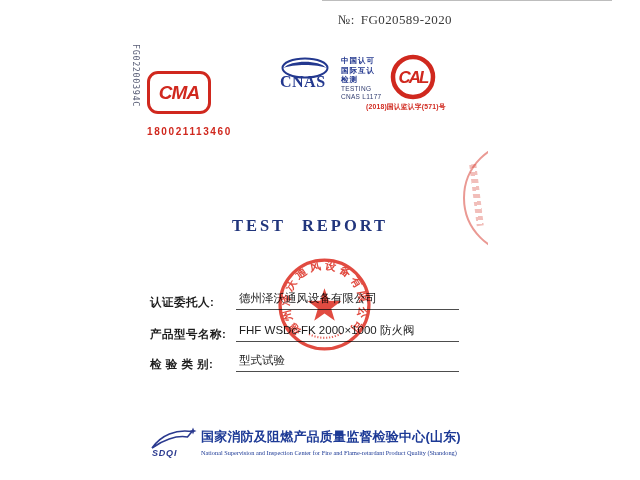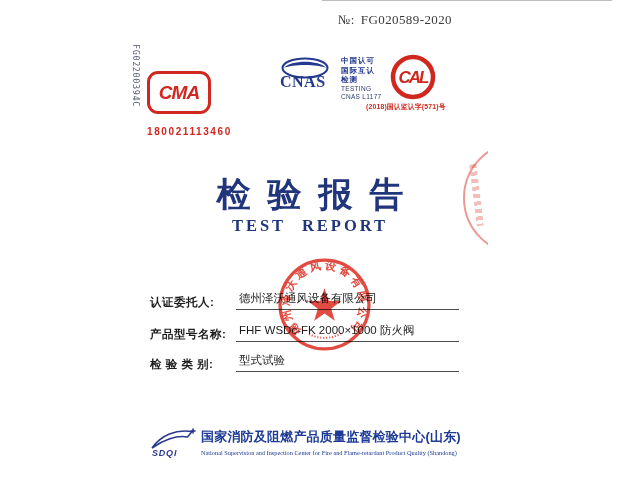--- a/index.html
+++ b/index.html
@@ -132,21 +132,20 @@
     <div class="accred-en">TESTING</div>
     <div class="accred-en">CNAS L1177</div>
   </div>
 
   <svg class="cal" viewBox="0 0 48 48">
     <circle cx="24" cy="24" r="20" fill="none" stroke="#d0281e" stroke-width="4.5"></circle>
     <text x="24" y="30" text-anchor="middle" class="cal-text">CAL</text>
   </svg>
   <div class="cal-cap">(2018)国认监认字(571)号</div>
 
-  <div class="title-cn">检验报告</div>
   <div class="title-en">TEST REPORT</div>
 
   <div class="partial-stamp-wrap">
     <div class="partial-stamp-circle"></div>
     <div class="partial-stamp-marks"></div>
   </div>
 
   <div class="field f1">
     <span class="flabel">认证委托人:</span><span class="fvalue">德州泽沃通风设备有限公司</span>
   </div>

